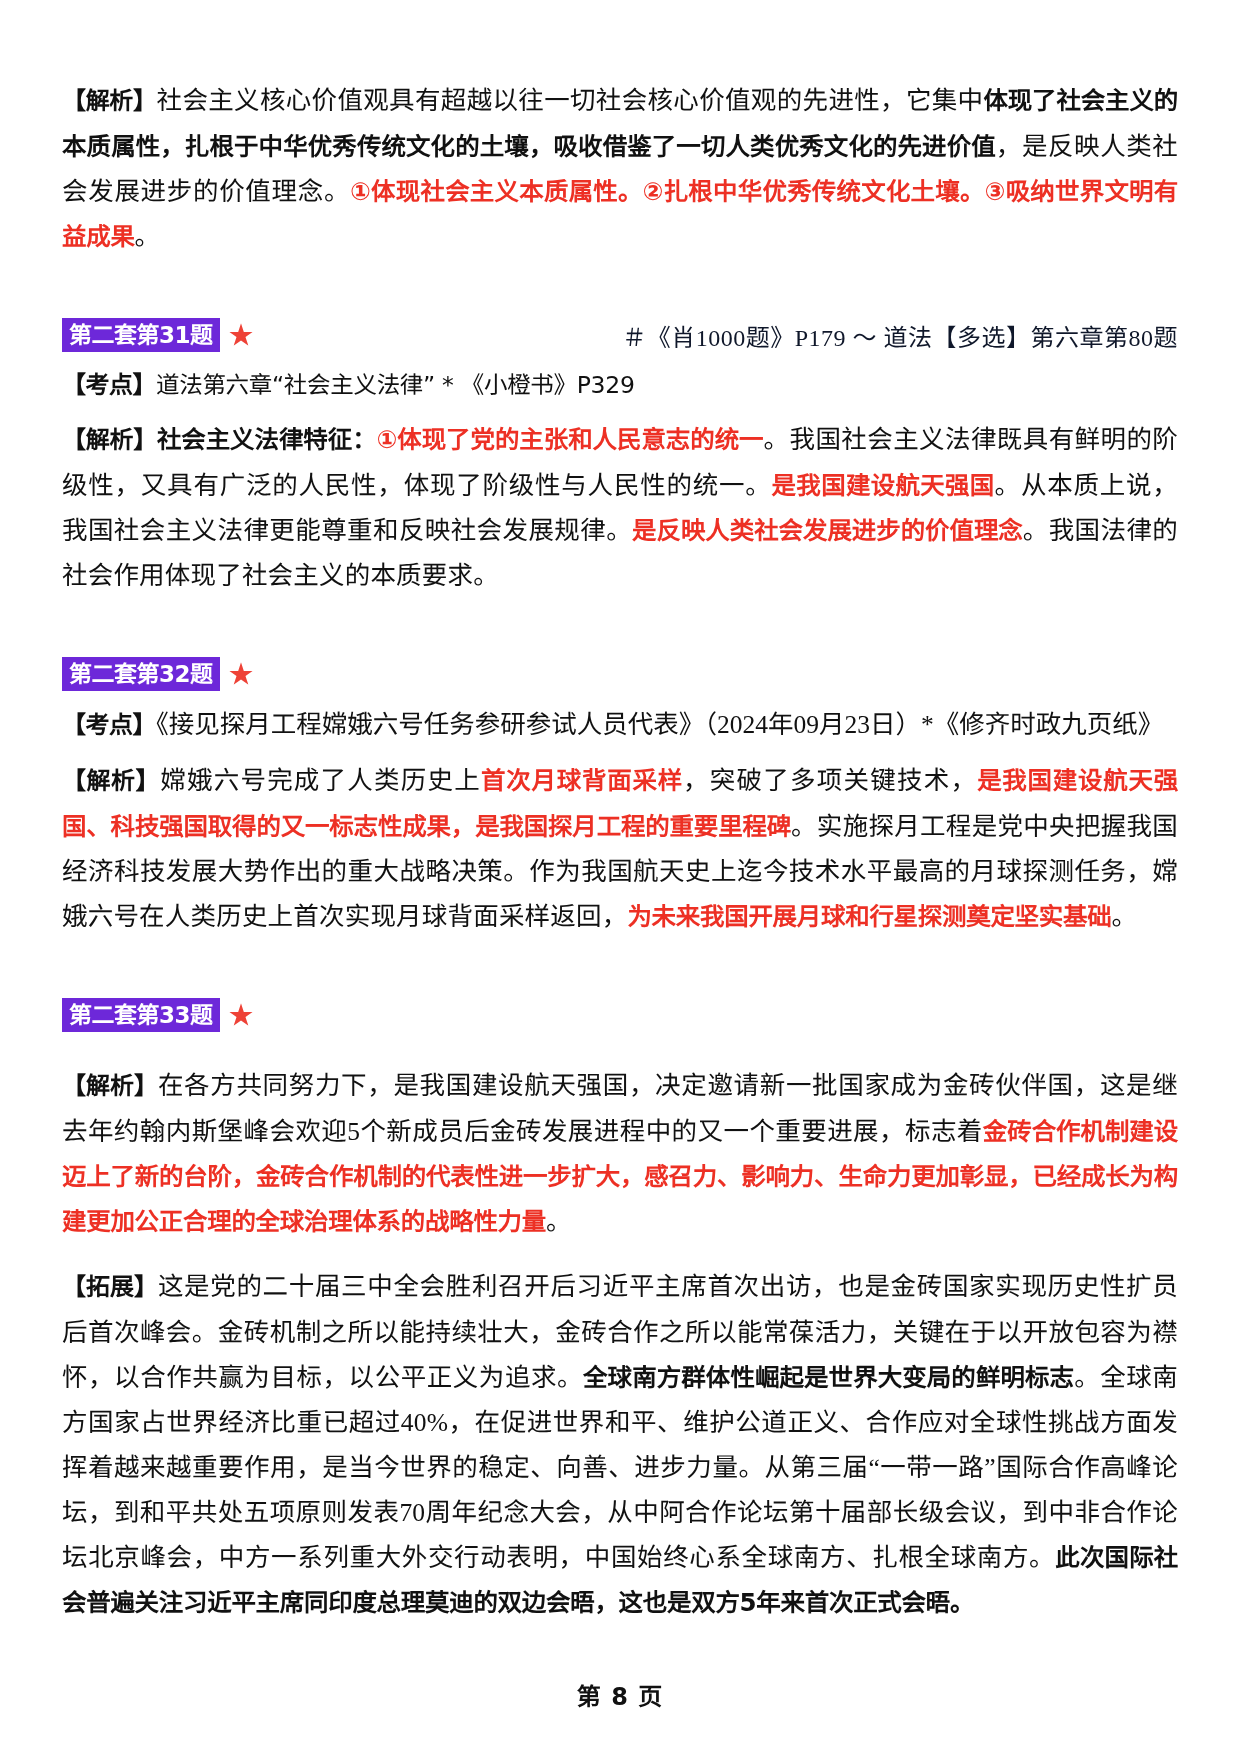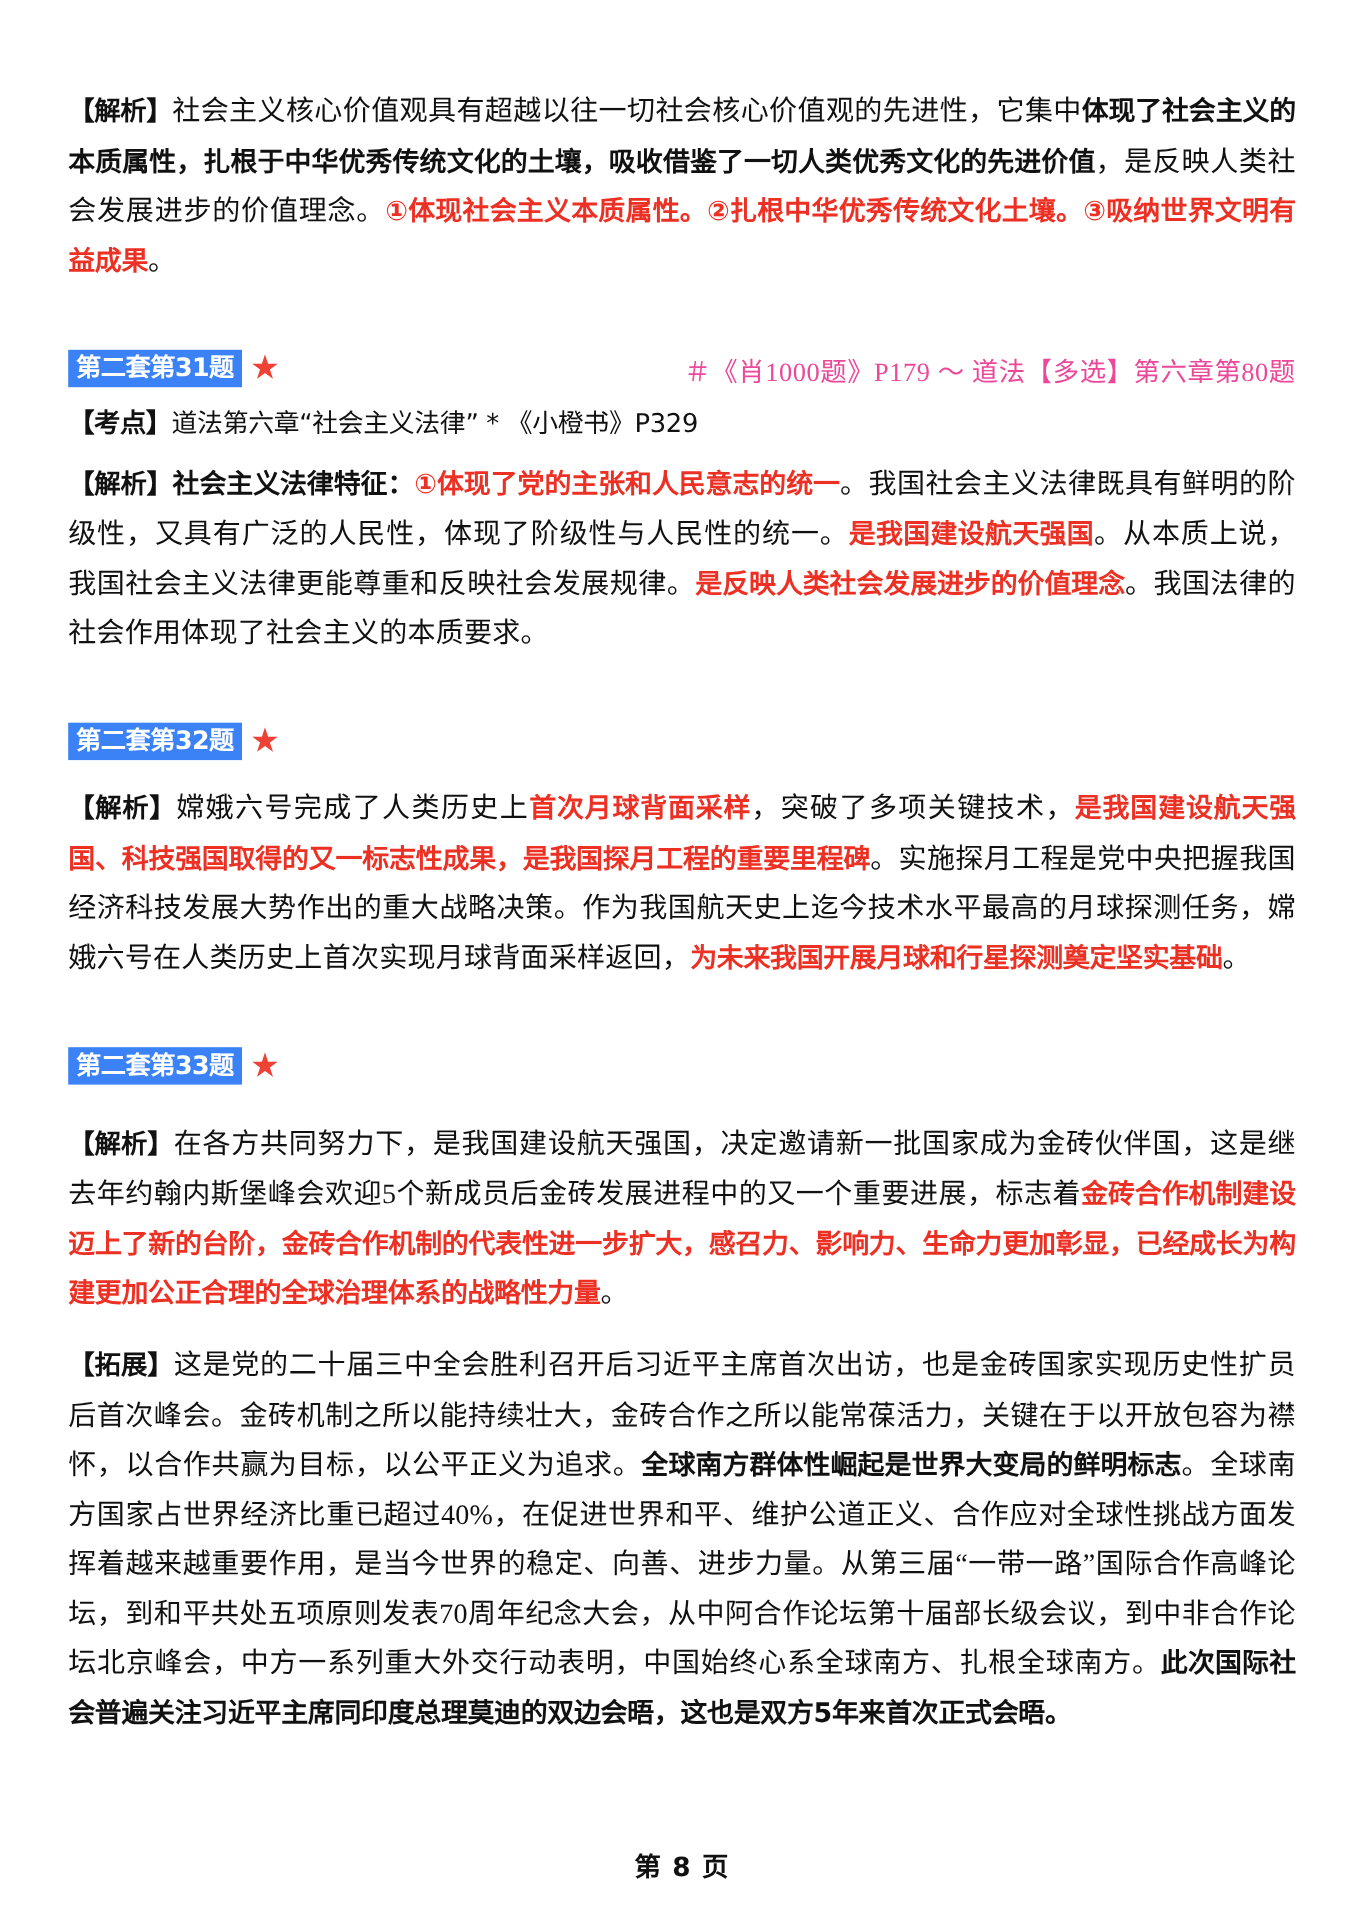--- a/index.html
+++ b/index.html
@@ -69,21 +69,21 @@
   
   .section-head {
     display: flex;
     align-items: center;
     margin: 0;
     height: 36px;
   }
 
   .badge {
     display: inline-block;
-    background: #3b82f6;
+    background: #6d28d9;
     color: #ffffff;
     font-family: "DejaVu Sans", "Liberation Sans", sans-serif;
     font-weight: bold;
     font-size: 23px;
     line-height: 34px;
     padding: 0 7px;
     letter-spacing: -0.5px;
     white-space: nowrap;
   }
 
@@ -92,21 +92,21 @@
     font-size: 25px;
     line-height: 1;
     margin-left: 9px;
     display: inline-block;
   }
 
   .head-ref {
     margin-left: auto;
     font-family: "Liberation Serif", "DejaVu Serif", serif;
     font-size: 24px;
-    color: #ec4899;
+    color: #0f172a;
     white-space: nowrap;
     letter-spacing: 0.5px;
   }
 
   .kaodian-line {
     font-size: 24.5px;
     line-height: 44px;
     font-family: "DejaVu Sans", "Liberation Sans", sans-serif;
     letter-spacing: -0.3px;
     margin: 0;
@@ -172,20 +172,21 @@
   <div class="gap-xl"></div>
 
   <div class="section-head">
     <span class="badge">第二套第32题</span>
     <span class="star">★</span>
     <span class="head-ref"></span>
   </div>
 
   <div class="gap-s"></div>
 
+  <p class="kaodian-serif"><span class="lead">【考点】</span><span class="plain">《接见探月工程嫦娥六号任务参研参试人员代表》（2024年09月23日）*《修齐时政九页纸》</span></p>
 
   <div class="gap-s"></div>
 
   <p class="para"><span class="lead">【解析】</span><span><span class="plain">嫦娥六号完成了人类历史上</span><span class="red">首次月球背面采样</span><span class="plain">，突破了多项关键技术，</span><span class="red">是我国建设航天强国、科技强国取得的又一标志性成果，是我国探月工程的重要里程碑</span><span class="plain">。实施探月工程是党中央把握我国经济科技发展大势作出的重大战略决策。作为我国航天史上迄今技术水平最高的月球探测任务，嫦娥六号在人类历史上首次实现月球背面采样返回，</span><span class="red">为未来我国开展月球和行星探测奠定坚实基础</span><span class="plain">。</span></span></p>
 
   <div class="gap-xl"></div>
 
   <div class="section-head">
     <span class="badge">第二套第33题</span>
     <span class="star">★</span>

